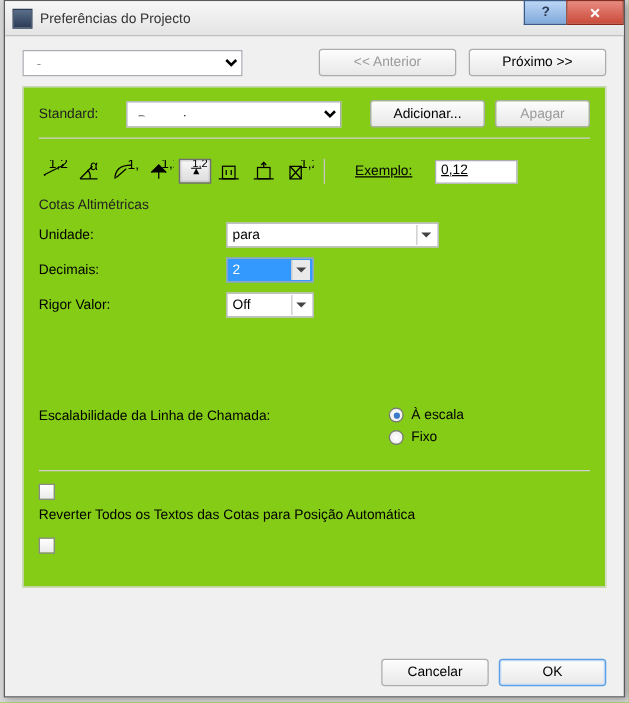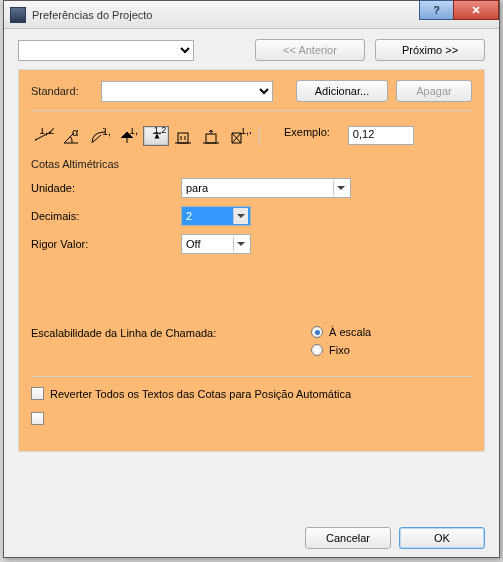--- a/index.html
+++ b/index.html
@@ -10,42 +10,42 @@
   .titlebar .title { color: #333; }
   .winbtns { position: absolute; right: 0; top: -1px; display: flex; }
   .winbtn { width: 34px; height: 20px; border: 1px solid #3a5a88; background: linear-gradient(#bcd6f5,#7fa8da); color: #2a3a55; display: flex; align-items: center; justify-content: center; font-weight: bold; font-size: 12px; }
   .winbtn.close { width: 46px; background: linear-gradient(#e98a80,#c94a3a); border-color: #8a2a1a; color: #fff; border-top-right-radius: 0; }
   .winbtn.help { border-right: none; }
   .toprow { display: flex; align-items: center; padding: 10px 14px 8px 14px; gap: 10px; }
   select.combo, .combo { height: 21px; border: 1px solid #abadb3; background: #fff; padding: 8px 4px; }
   .btn { height: 22px; border: 1px solid #acacac; background: linear-gradient(#fdfdfd,#e8e8e8); border-radius: 3px; padding: 0 12px; cursor: default; display: inline-flex; align-items: center; justify-content: center; }
   .btn.disabled { color: #9a9a9a; }
   .btn.focus { border-color: #5a9fe3; box-shadow: 0 0 0 1px #bcd6f5 inset; }
-  .panel { margin: 0 14px 10px 14px; border: 1px solid #d8d8d8; background: #fdba74; padding: 10px 12px 14px 12px; }
+  .panel { margin: 0 14px 10px 14px; border: 1px solid #d8d8d8; background: #84cc16; padding: 10px 12px 14px 12px; }
   .row { display: flex; align-items: center; margin-bottom: 8px; }
   .lbl { width: 70px; color: #222; }
-  .iconrow { display: flex; gap: 2px; padding: 4px 0 8px 0; border-top: 1px dotted transparent; }
+  .iconrow { display: flex; align-items: center; gap: 2px; padding: 4px 0 8px 0; border-top: 1px dotted transparent; text-decoration: underline; }
   .ticon { width: 26px; height: 22px; display: flex; align-items: center; justify-content: center; border: 1px solid transparent; }
   .ticon.sel { border: 1px solid #707070; background: linear-gradient(#f8f8f8,#dcdcdc); box-shadow: inset 0 0 2px #888; }
   .ticon svg { width: 22px; height: 18px; }
   .sep { width: 1px; height: 20px; background: #c8c8c8; margin: 0 4px; }
   .example-box { border: 1px solid #abadb3; background: #fff; width: 66px; height: 19px; padding: 1px 4px; }
   .sectitle { color: #222; margin: 2px 0 8px 0; }
   .formrow { display: flex; align-items: center; margin-bottom: 8px; }
   .formrow .flbl { width: 150px; }
   .sel { border: 1px solid #abadb3; background: #fff; height: 20px; display: flex; align-items: center; justify-content: space-between; padding: 0 2px 0 4px; }
   .sel .arrow { width: 15px; height: 16px; border-left: 1px solid #c8c8c8; display: flex; align-items: center; justify-content: center; }
   .sel .arrow::after { content: ""; border-left: 4px solid transparent; border-right: 4px solid transparent; border-top: 4px solid #444; }
   .sel.hl { background: #3399ff; color: #fff; }
   .sel.hl .arrow { background: #eaeaea; }
   .radio-col { display: flex; flex-direction: column; gap: 6px; }
   .radio-item { display: flex; align-items: center; gap: 6px; }
   .radio-dot { width: 12px; height: 12px; border: 1px solid #7a7a7a; border-radius: 50%; background: radial-gradient(#fff,#e8e8e8); display: flex; align-items: center; justify-content: center; }
   .radio-dot.checked::after { content: ""; width: 5px; height: 5px; border-radius: 50%; background: #3a78c8; }
-  .chkrow { display: flex; align-items: flex-end; gap: 6px; margin: 4px 0 12px 0; }
+  .chkrow { display: flex; align-items: flex-start; gap: 6px; margin: 4px 0 12px 0; flex-direction: column; }
   .chk { width: 13px; height: 13px; border: 1px solid #8a8a8a; background: linear-gradient(#fff,#eaeaea); }
   .hr { height: 1px; background: #d0d0d0; margin: 6px 0 10px 0; }
   .footer { position: absolute; bottom: 8px; right: 14px; display: flex; gap: 8px; }
   .footer .btn { width: 86px; }
 </style>
 </head>
 <body>
 
 <div class="window">
 

